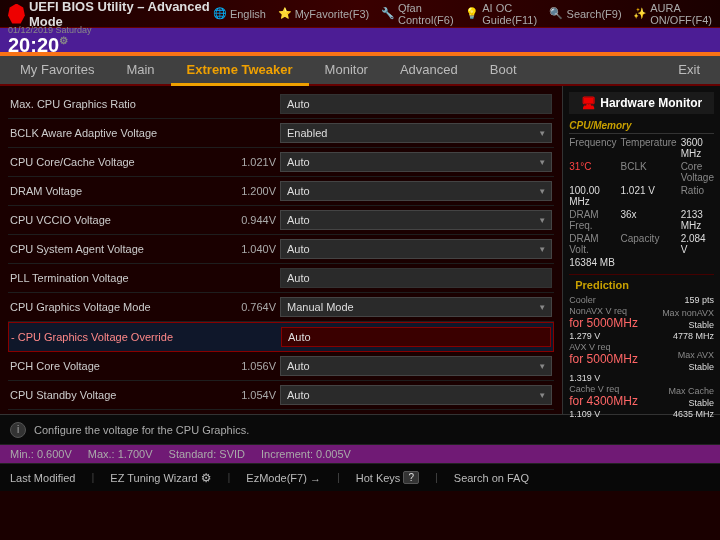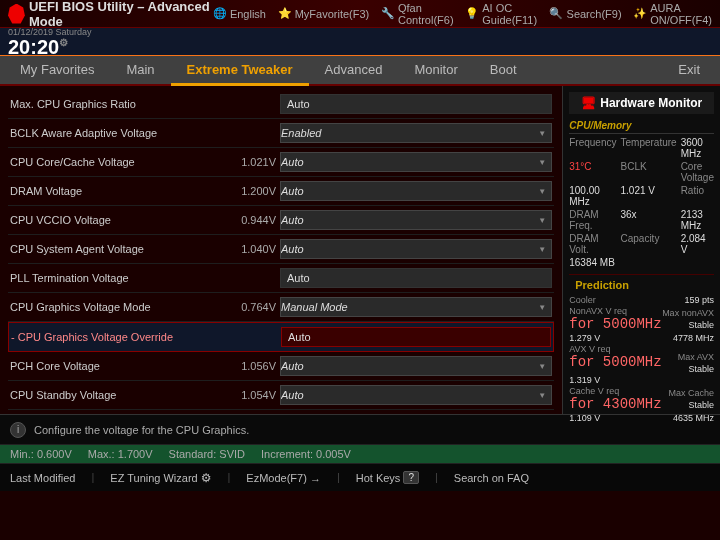--- a/index.html
+++ b/index.html
@@ -36,26 +36,26 @@
     }
     .title-bar-action {
       display: flex;
       align-items: center;
       gap: 3px;
       cursor: pointer;
     }
 
     
     .info-bar {
-      background: #0f172a;
+      background: #4c1d95;
       padding: 3px 8px;
       display: flex;
       align-items: center;
       height: 28px;
-      border-bottom: 1px solid #f97316;
+      border-bottom: 4px solid #f97316;
     }
     .date-time {
       display: flex;
       flex-direction: column;
       margin-right: 12px;
     }
     .date-small { font-size: 9px; color: #888; }
     .time-large { font-size: 20px; color: #fff; font-weight: bold; line-height: 1; }
     .gear-icon { font-size: 10px; color: #888; vertical-align: super; }
 
@@ -127,28 +127,27 @@
     }
     .setting-control {
       flex: 1;
       border-radius: 6px;
     }
 
     .dropdown {
       background: #2a2a2a;
       border: 1px solid #444;
       color: #ddd;
-      padding: 3px 20px 3px 0;
+      padding: 3px 20px 3px 6px;
       font-size: 11px;
       width: 100%;
       appearance: none;
       -webkit-appearance: none;
       cursor: pointer;
       position: relative;
-      font-style: italic;
     }
     .dropdown-wrapper {
       position: relative;
       width: 100%;
     }
     .dropdown-wrapper::after {
       content: '▼';
       position: absolute;
       right: 6px;
       top: 50%;
@@ -218,36 +217,36 @@
       margin-bottom: 4px;
       padding-left: 6px;
     }
     .pred-row {
       display: flex;
       justify-content: space-between;
       margin-bottom: 1px;
     }
     .pred-label { color: #888; font-size: 9px; }
     .pred-value { color: #ddd; font-size: 9px; }
-    .pred-highlight { color: #ff6666; font-size: 14px; font-family: Liberation Mono, monospace; }
+    .pred-highlight { color: #ff6666; font-size: 12px; }
 
     
     .status-bar {
       background: #0a0a0a;
       border-top: 1px solid #333;
       padding: 4px 10px;
       font-size: 11px;
       color: #aaa;
       min-height: 30px;
       display: flex;
       align-items: center;
     }
 
     .info-row {
-      background: #14532d;
+      background: #701a75;
       border-top: 1px solid #222;
       padding: 3px 10px;
       font-size: 11px;
       color: #888;
       display: flex;
       align-items: center;
       gap: 16px;
     }
     .info-row-item { display: flex; gap: 4px; }
     .info-row-value { color: #aaa; }
@@ -316,22 +315,22 @@
     <span class="time-large">
       <span>20:20</span><span class="gear-icon">⚙</span>
     </span>
   </div>
 </div>
 
 <div class="nav-tabs">
   <div class="nav-tab">My Favorites</div>
   <div class="nav-tab">Main</div>
   <div class="nav-tab active">Extreme Tweaker</div>
+  <div class="nav-tab">Monitor</div>
   <div class="nav-tab">Advanced</div>
-  <div class="nav-tab">Monitor</div>
   <div class="nav-tab">Boot</div>
   <div class="nav-tab nav-tab-exit">Exit</div>
 </div>
 
 <div class="main-content">
 
   <div class="left-panel">
 
     <div class="setting-row">
       <span class="setting-label">Max. CPU Graphics Ratio</span>

